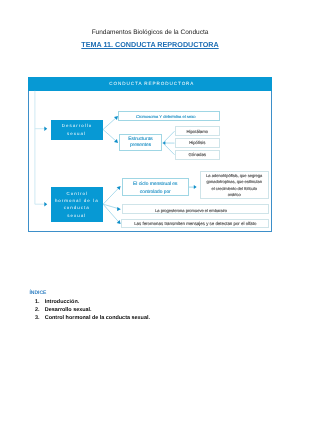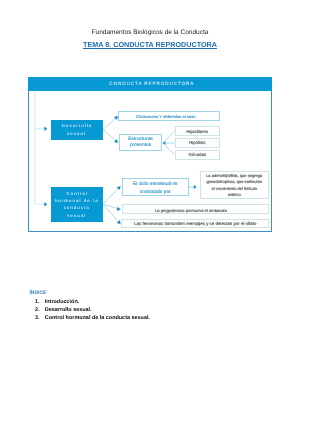--- a/index.html
+++ b/index.html
@@ -45,21 +45,21 @@
   .idx-list{margin:0;padding:0;list-style:none;padding-top:1.8px;}
   .idx-item{display:flex;font-size:5.45px;font-weight:bold;color:#0d0d0d;height:7.7px;
             align-items:flex-end;line-height:6px;}
   .idx-num{width:11.6px;text-align:right;margin-right:5.2px;}
 </style>
 </head>
 <body>
 
 <div class="page">
   <div class="subtitle">Fundamentos Biológicos de la Conducta</div>
-  <div class="maintitle">TEMA 8. CONDUCTA REPRODUCTORA</div>
+  <div class="maintitle">TEMA 11. CONDUCTA REPRODUCTORA</div>
 
   <div class="frame">
     <div class="frame-header">CONDUCTA REPRODUCTORA</div>
     <div class="canvas">
       <svg class="links" viewBox="0 0 243.5 154.5">
         <g stroke="#c6e6f1" stroke-width="0.85" fill="none">
           <path d="M6.9,13.8 L6.9,127.2"></path>
           <path d="M6.9,51.7 L17.4,51.7"></path>
           <path d="M6.9,127.2 L17.4,127.2"></path>
         </g>

